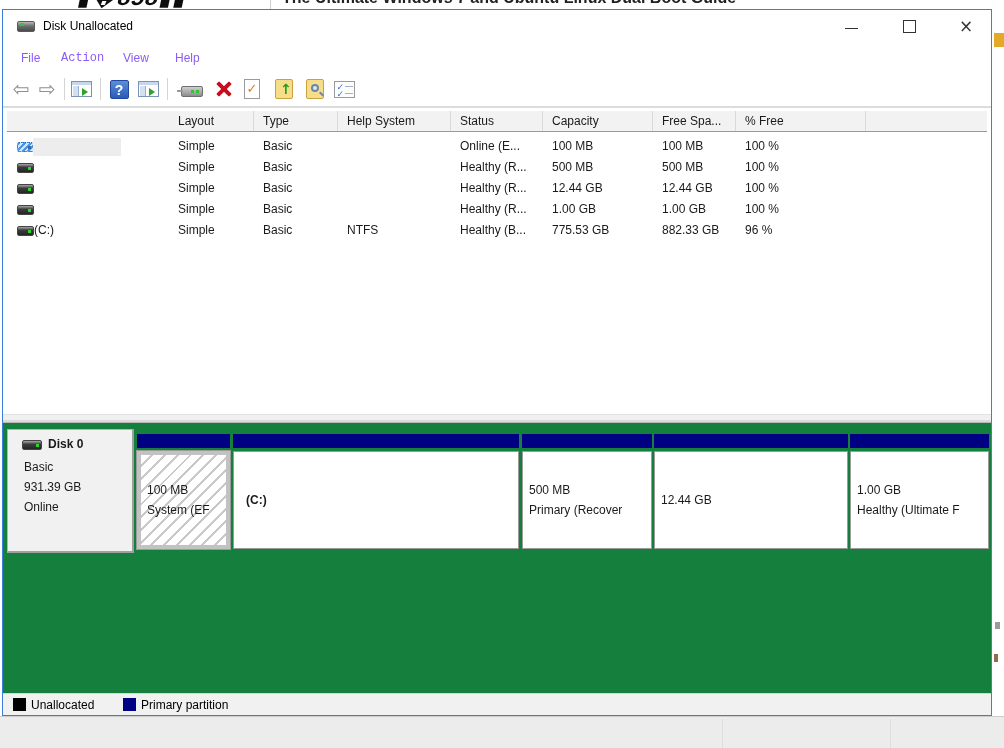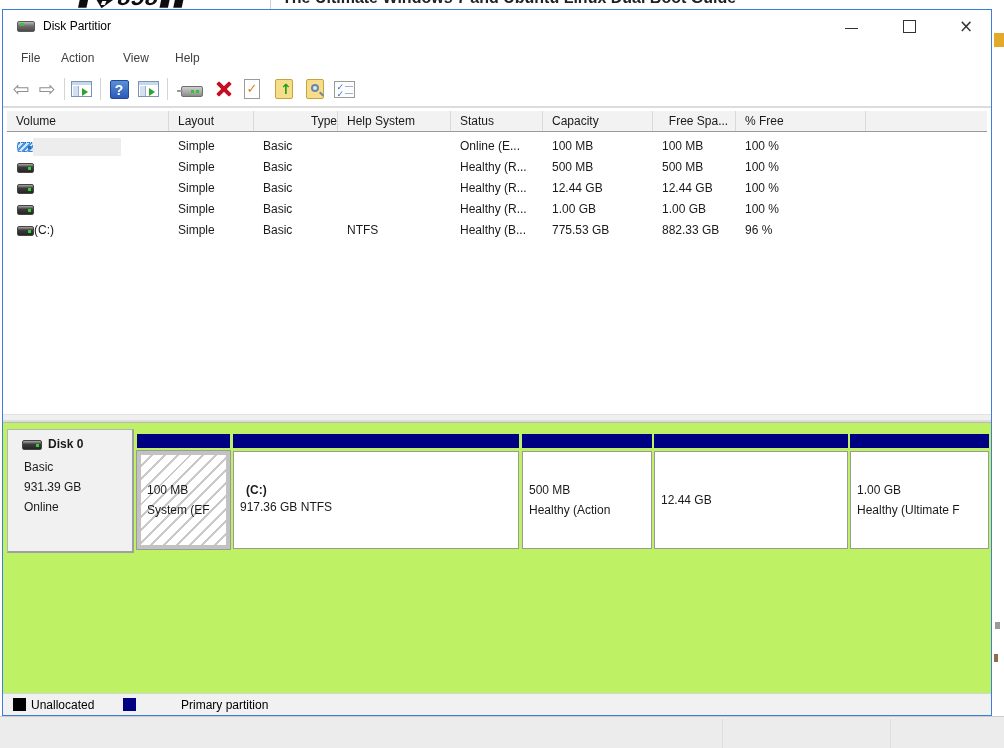--- a/index.html
+++ b/index.html
@@ -32,22 +32,22 @@
     background:linear-gradient(#b9b9b9,#6e6e6e 45%,#4a4a4a); border:1px solid #5a5a5a; }
   .app-icon .dot { position:absolute; left:3px; top:5px; width:4px; height:3px; background:#35c43c; border-radius:1px; }
   #title-text { position:absolute; left:40px; top:9px; font-size:12px; color:#000; }
   .win-btn { position:absolute; top:6px; width:30px; height:22px; text-align:center; cursor:default; }
   #btn-min { left:834px; } #btn-min .bar { position:absolute; left:8px; top:12px; width:13px; height:1px; background:#333; }
   #btn-max { left:892px; } #btn-max .box { position:absolute; left:8px; top:4px; width:13px; height:13px; border:1px solid #333; }
   #btn-close { left:948px; font-size:17px; color:#333; line-height:20px; font-family:"DejaVu Sans",sans-serif; }
 
   
   #menubar { left:0; top:34px; width:988px; height:26px; background:#fff; }
-  .menu-item { position:absolute; top:4px; height:20px; line-height:20px; padding:0 2px; color:#404040; cursor:default; }
-  #menu-file{left:16px;} #menu-action{left:56px;} #menu-view{left:118px;} #menu-help{left:170px;}
+  .menu-item { position:absolute; top:4px; height:20px; line-height:20px; padding:0 2px; color:#8b5cf6; cursor:default; }
+  #menu-file{left:16px;} #menu-action{left:56px;font-family:Liberation Mono, monospace;} #menu-view{left:118px;} #menu-help{left:170px;}
 
   
   #toolbar { left:0; top:60px; width:988px; height:38px; background:#fff; border-bottom:2px solid #dcdcdc; }
   .tb-sep { position:absolute; top:8px; width:1px; height:22px; background:#d4d4d4; }
   .tb-btn { position:absolute; top:6px; width:26px; height:26px; display:flex; align-items:center; justify-content:center; }
   .arrow-glyph { font-family:"DejaVu Sans",sans-serif; font-size:20px; color:#8f8f8f; line-height:1; }
   .mmc-win { width:21px; height:16px; border:1px solid #7b94b5; background:#fdfdfd; position:relative; }
   .mmc-win .top { position:absolute; left:0; top:0; width:100%; height:3px; background:#c8d8ec; }
   .mmc-win .panel-l { position:absolute; left:1px; top:4px; width:6px; height:10px; background:#d3e0f0; border-right:1px solid #9ab0cc; }
   .mmc-win .tri { position:absolute; width:0; height:0; border-top:4px solid transparent; border-bottom:4px solid transparent; top:6px; }
@@ -85,21 +85,21 @@
     background:linear-gradient(#a8a8a8,#3c3c3c 40%,#262626); border:1px solid #444; }
   .vol-icon::after { content:""; position:absolute; right:2px; top:3px; width:3px; height:3px; background:#2fd32f; }
   .vol-icon.sel { background:repeating-linear-gradient(135deg,#4f94e0 0 2px,#cfe6ff 2px 4px); border:1px dotted #2b6cb8; }
   .vol-icon.sel::after { background:#2b6cb8; }
   .name-hilite { position:absolute; left:26px; top:2px; width:88px; height:18px; background:#ededed; }
 
   
   #splitter { left:0; top:404px; width:988px; height:9px; background:#f0f0f0; border-top:1px solid #e3e3e3; border-bottom:1px solid #b8b8b8; box-shadow:inset 0 -2px 0 #dcdcdc; }
 
   
-  #graph-pane { left:0; top:413px; width:988px; height:270px; background:#bef264; }
+  #graph-pane { left:0; top:413px; width:988px; height:270px; background:#15803d; }
   #disk-panel { position:absolute; left:4px; top:6px; width:127px; height:124px; background:#f1f1f1;
     border:1px solid #b4b4b4; border-right:2px solid #9f9f9f; border-bottom:2px solid #9f9f9f; }
   .disk-icon { position:absolute; left:14px; top:10px; width:20px; height:10px; border-radius:2px;
     background:linear-gradient(#a8a8a8,#3c3c3c 40%,#262626); border:1px solid #444; }
   .disk-icon::after { content:""; position:absolute; right:2px; top:3px; width:3px; height:3px; background:#2fd32f; }
   #disk-title { position:absolute; left:40px; top:7px; font-weight:bold; font-size:12px; }
   .disk-line { position:absolute; left:16px; font-size:12px; }
   #disk-type{ top:30px; } #disk-size{ top:50px; } #disk-status{ top:70px; }
 
   .part { position:absolute; top:6px; height:124px; }
@@ -115,21 +115,21 @@
   #part-2 { left:519px; width:130px; }
   #part-3 { left:651px; width:194px; }
   #part-4 { left:847px; width:139px; }
 
   
   #legend { left:0; top:683px; width:988px; height:22px; background:#f1f1f1; border-top:1px solid #d5d5d5; }
   .lg-swatch { position:absolute; top:4px; width:13px; height:13px; }
   #sw-unalloc { left:10px; background:#000000; }
   #sw-primary { left:120px; background:#000082; }
   .lg-label { position:absolute; top:4px; line-height:14px; color:#000; }
-  #lb-unalloc { left:28px; } #lb-primary { left:138px;margin-left:40px; }
+  #lb-unalloc { left:28px; } #lb-primary { left:138px; }
 </style>
 </head>
 <body>
 
 <div id="bg-top" class="abs">
   <span class="logo-frag">▮�858▮▮</span>
   <span class="vsep"></span>
   <span class="headline-frag">The Ultimate Windows 7 and Ubuntu Linux Dual Boot Guide</span>
 </div>
 <div id="bg-right" class="abs">
@@ -142,21 +142,21 @@
   <span class="v2"></span>
 </div>
 
 <div id="win" class="abs">
 
   <div id="titlebar" class="abs">
     <span class="app-icon">
         <span class="body"></span>
         <span class="dot"></span>
       </span>
-    <span id="title-text">Disk Partitior</span>
+    <span id="title-text">Disk Unallocated</span>
     <span id="btn-min" class="win-btn">
         <span class="bar"></span>
       </span>
     <span id="btn-max" class="win-btn">
         <span class="box"></span>
       </span>
     <span id="btn-close" class="win-btn">×</span>
   </div>
 
   <div id="menubar" class="abs">
@@ -222,27 +222,26 @@
           <span class="chk c1">✓</span>
           <span class="chk c2">✓</span>
           <span class="ln l1"></span>
           <span class="ln l2"></span>
         </span>
     </span>
   </div>
 
   <div id="list-pane" class="abs">
     <div id="list-header">
-      <span class="hcell" style="left:0;width:162px;">Volume</span>
       <span class="hcell" style="left:162px;width:85px;">Layout</span>
-      <span class="hcell" style="left:247px;width:84px;text-align:right;">Type</span>
+      <span class="hcell" style="left:247px;width:84px;">Type</span>
       <span class="hcell" style="left:331px;width:113px;">Help System</span>
       <span class="hcell" style="left:444px;width:92px;">Status</span>
       <span class="hcell" style="left:536px;width:110px;">Capacity</span>
-      <span class="hcell" style="left:646px;width:83px;text-align:center;">Free Spa...</span>
+      <span class="hcell" style="left:646px;width:83px;">Free Spa...</span>
       <span class="hcell" style="left:729px;width:130px;">% Free</span>
       <span class="hcell" style="left:859px;width:121px;border-right:none;"></span>
     </div>
 
     <div class="vrow" style="top:28px;">
       <span class="vol-icon sel"></span>
       <span class="name-hilite"></span>
       <span class="rcell" style="left:18px;width:144px;"></span>
       <span class="rcell" style="left:162px;width:85px;">Simple</span>
       <span class="rcell" style="left:247px;width:84px;">Basic</span>
@@ -318,29 +317,28 @@
       <div class="box">
         <span class="pline">100 MB</span>
         <span class="pline">System (EF</span>
       </div>
     </div>
 
     <div id="part-1" class="part">
       <span class="bar"></span>
       <div class="box">
         <span class="ptitle">(C:)</span>
-        <span class="pline">917.36 GB NTFS</span>
       </div>
     </div>
 
     <div id="part-2" class="part">
       <span class="bar"></span>
       <div class="box">
         <span class="pline">500 MB</span>
-        <span class="pline">Healthy (Action</span>
+        <span class="pline">Primary (Recover</span>
       </div>
     </div>
 
     <div id="part-3" class="part">
       <span class="bar"></span>
       <div class="box">
         <span class="pline">12.44 GB</span>
       </div>
     </div>
 

